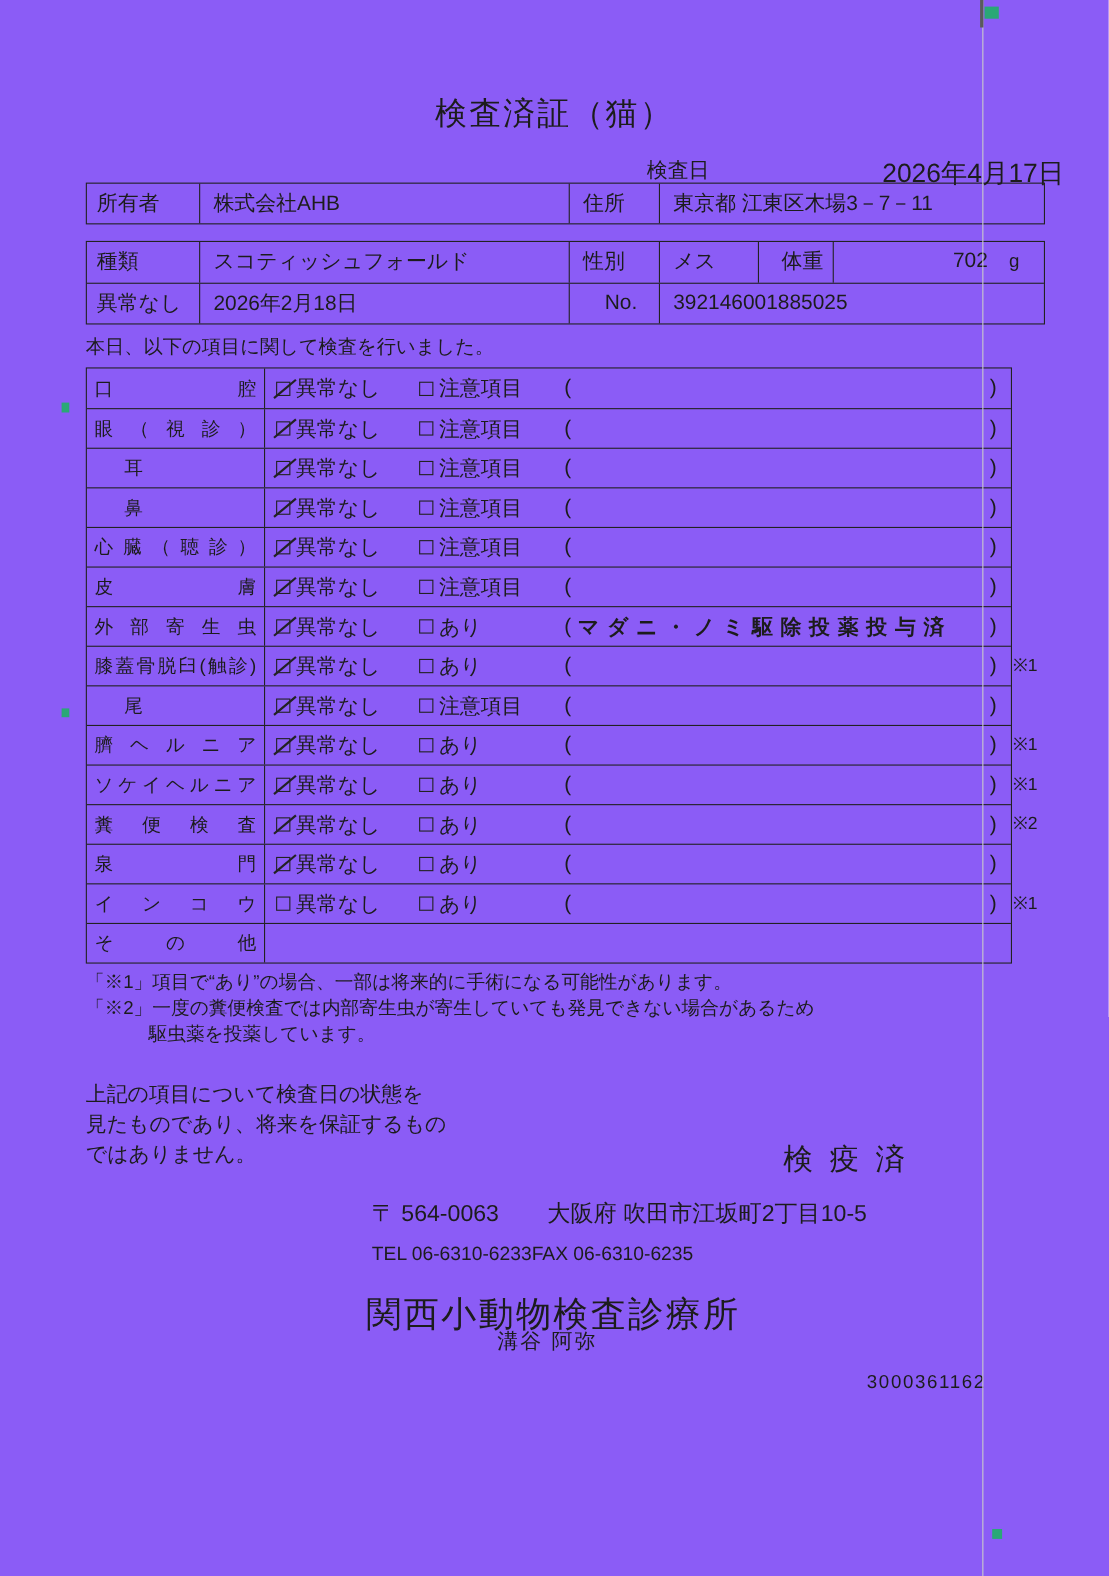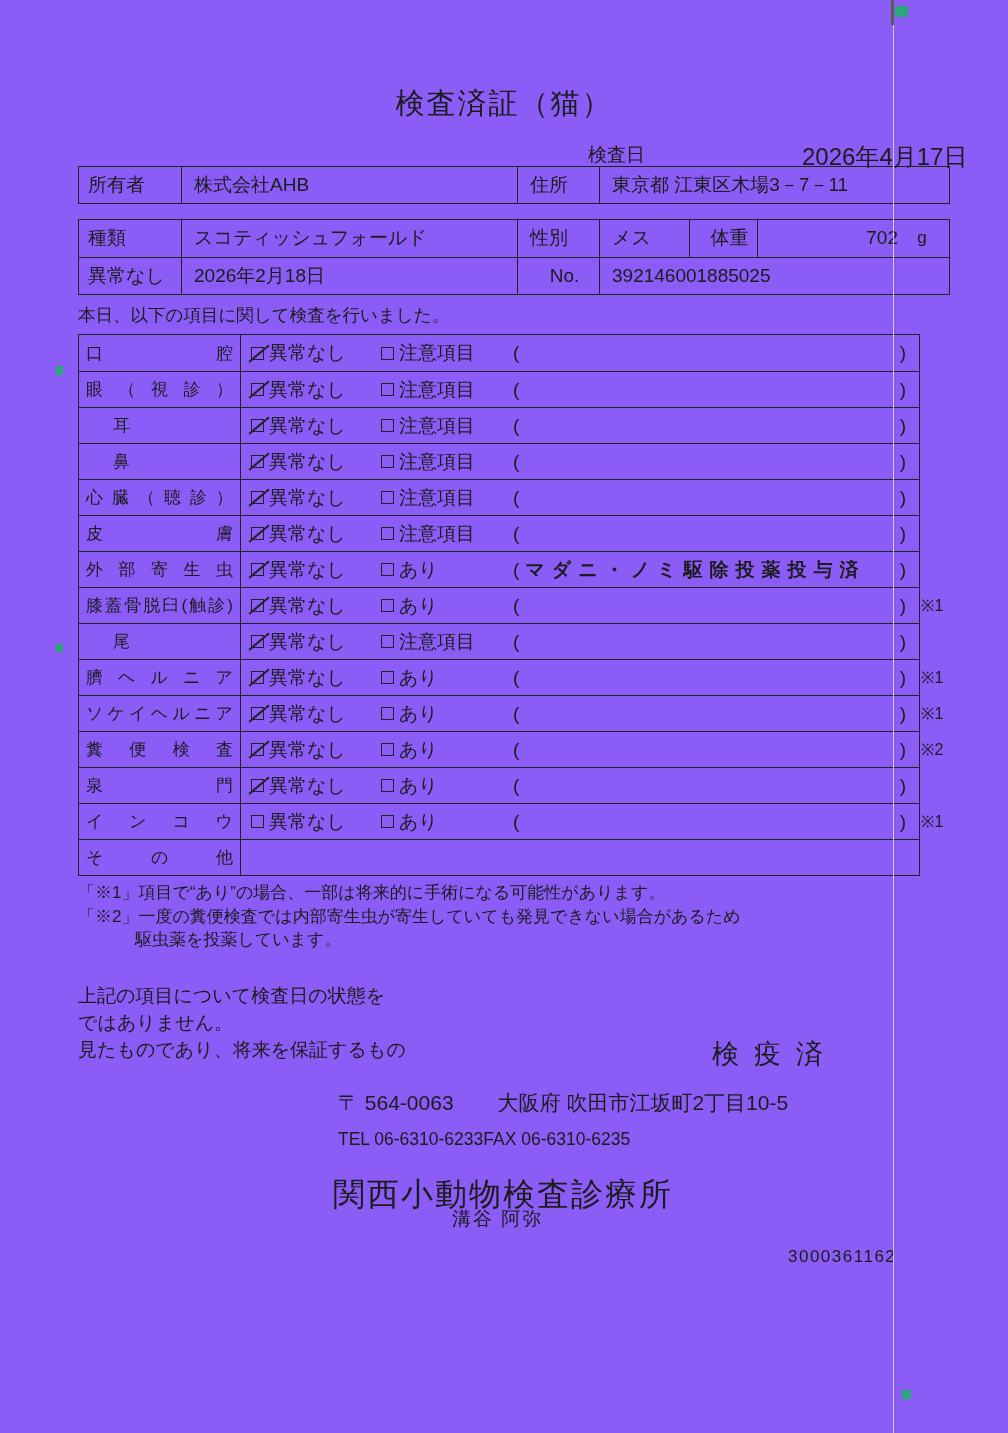--- a/index.html
+++ b/index.html
@@ -409,22 +409,22 @@
   </div>
 
   <div class="footnotes">
     <div class="fn1">「※1」項目で“あり”の場合、一部は将来的に手術になる可能性があります。</div>
     <div class="fn2">「※2」一度の糞便検査では内部寄生虫が寄生していても発見できない場合があるため</div>
     <div class="fn3">駆虫薬を投薬しています。</div>
   </div>
 
   <div class="disclaimer">
     <div>上記の項目について検査日の状態を</div>
+    <div>見たものであり、将来を保証するもの</div>
     <div>ではありません。</div>
-    <div>見たものであり、将来を保証するもの</div>
   </div>
 
   <div class="stamp">検疫済</div>
 
   <div class="postal-row">
     <span>〒 564-0063</span>
     <span>大阪府 吹田市江坂町2丁目10-5</span>
   </div>
   <div class="tel-row">
     <span>TEL 06-6310-6233</span>

